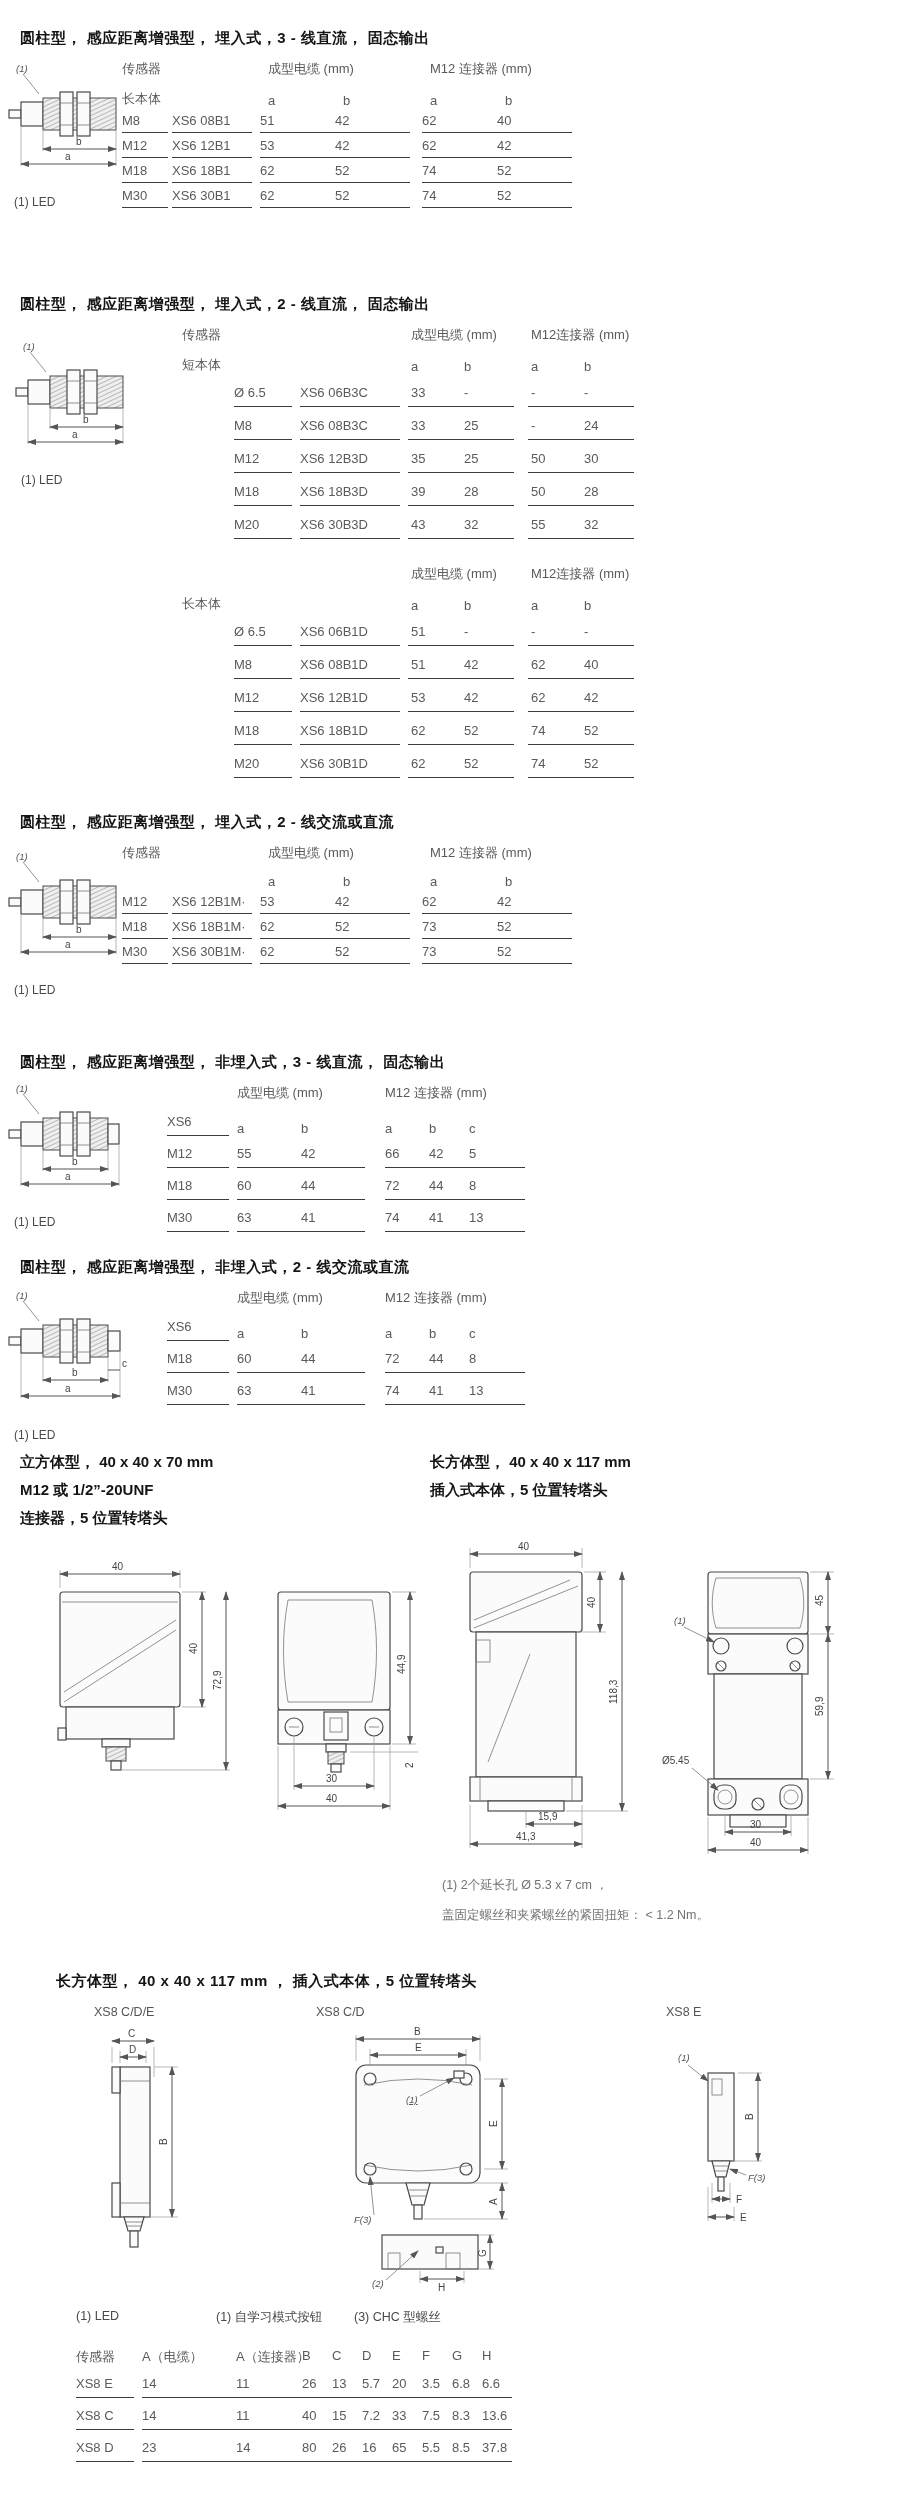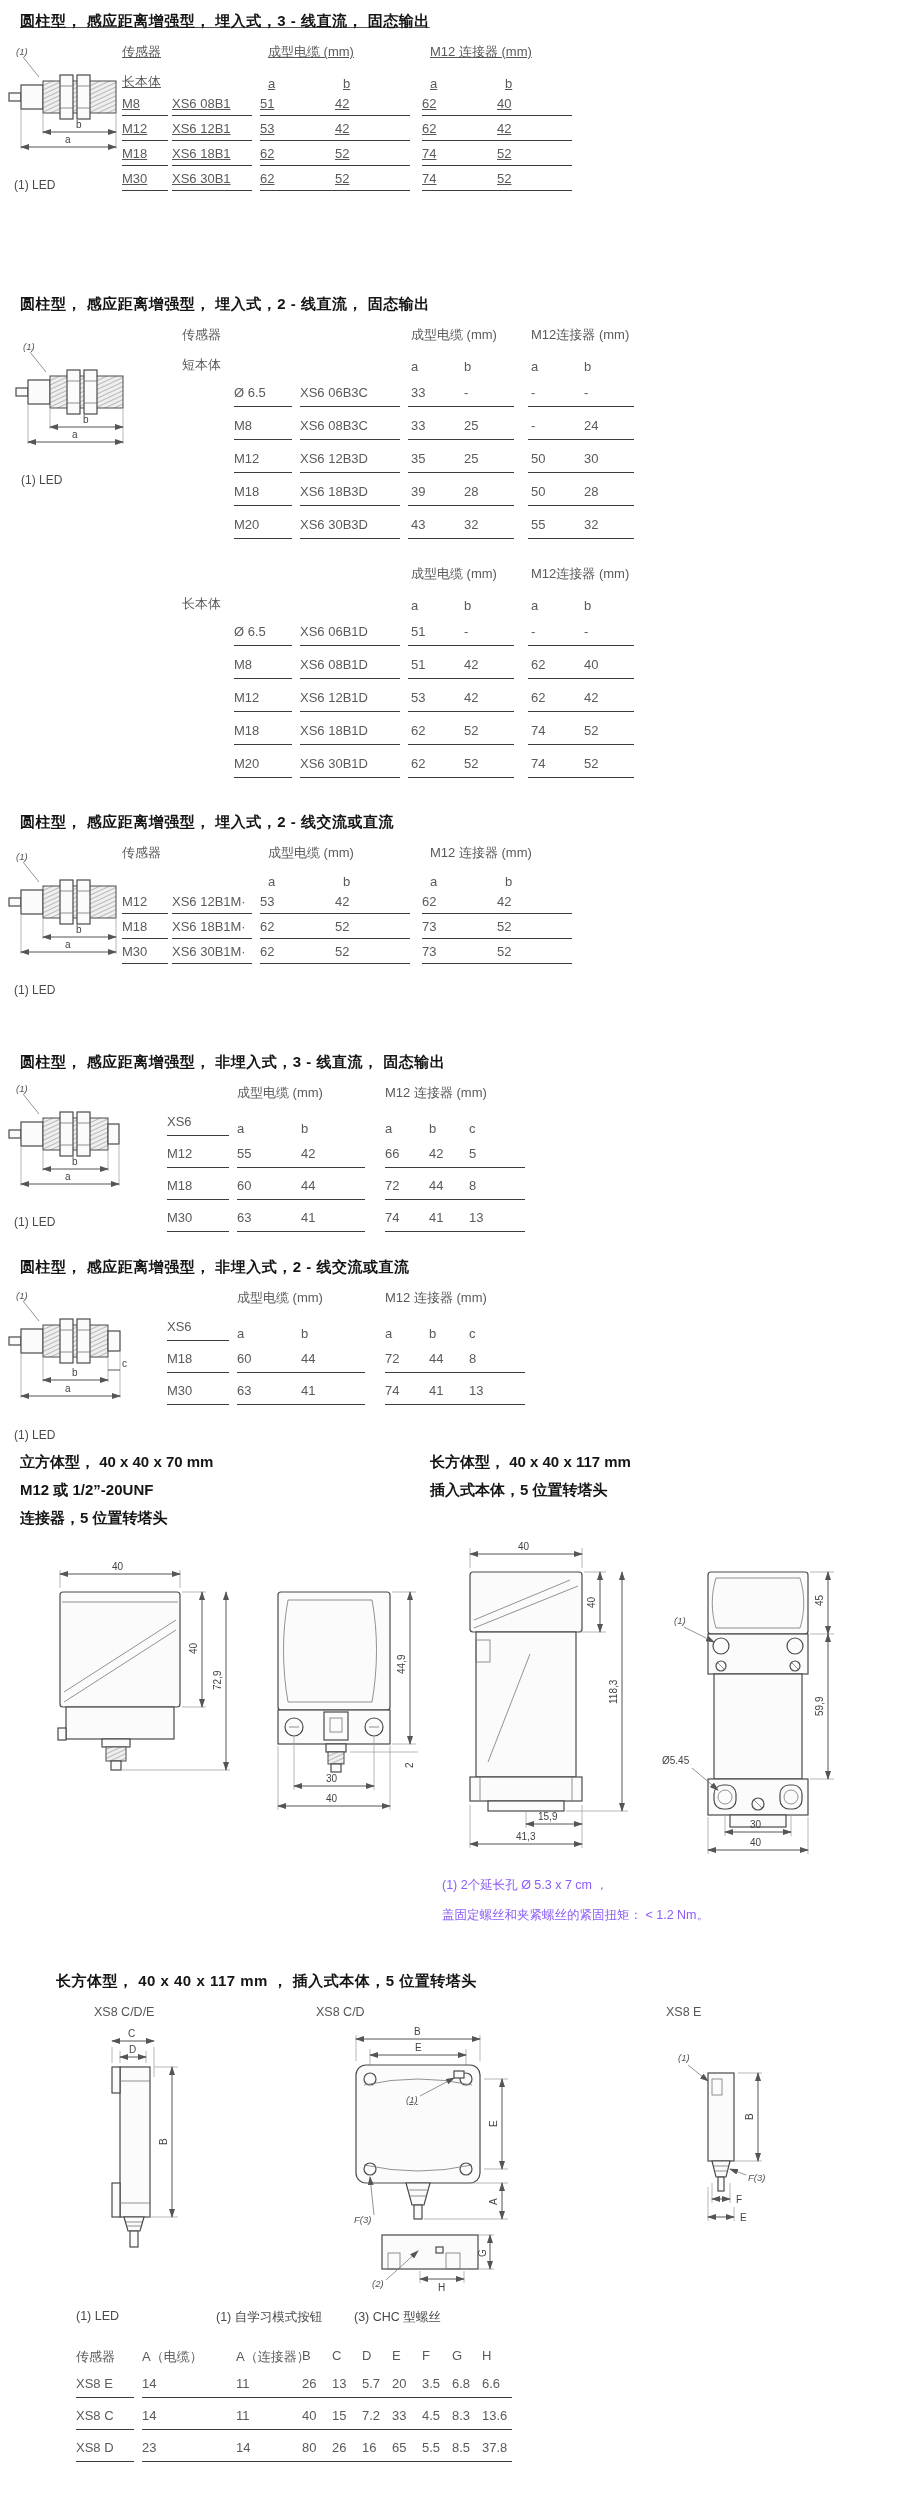--- a/index.html
+++ b/index.html
@@ -56,21 +56,21 @@
   .tb7 .g9 span:nth-child(1){width:94px;}
   .tb7 .g9 span:nth-child(2){width:66px;}
   .tb7 .g9 span:nth-child(n+3){width:30px;}
   .tb7 .trow{margin-top:10px;}
 
   
   .s6cols{display:flex;}
   .s6-left{width:430px;padding-left:20px;box-sizing:border-box;}
   .s6-right{width:450px;}
   .s6-title{font-size:15px;font-weight:bold;color:#151515;line-height:28px;margin:0;}
-  .s6-note{font-size:12.5px;color:#8b5cf6;line-height:30px;margin-left:12px;}
+  .s6-note{font-size:12.5px;color:#737373;line-height:30px;margin-left:12px;}
   .s7row{display:flex;margin-top:14px;}
   .s7lab{font-size:12.5px;color:#555;margin-bottom:6px;}
   .s7b1{margin-left:40px;width:190px;}
   .s7b2{width:280px;margin-left:50px;}
   .s7b3{width:220px;margin-left:70px;}
   .s7notes{display:flex;margin:16px 0 0 40px;font-size:12.5px;color:#4a4a4a;}
   .s7notes .n1{width:140px;}
   .s7notes .n2{width:138px;}
 
   
@@ -95,21 +95,21 @@
       </marker>
     <pattern id="thr" width="4" height="6" patternUnits="userSpaceOnUse" patternTransform="rotate(65)">
       <rect width="4" height="6" fill="#efefef"></rect>
         <line x1="0" y1="0" x2="0" y2="6" stroke="#8a8a8a" stroke-width="1.1"></line>
     </pattern>
   </defs>
 </svg>
 
 <div class="page">
 
-  <div class="sec" style="top:12px;text-decoration:underline;">
+  <div class="sec" style="top:29px;">
     <h2 class="sec-title">圆柱型， 感应距离增强型， 埋入式，3 - 线直流， 固态输出</h2>
     <div class="diag-abs" style="left:8px;top:32px;">
       <svg class="dsvg" width="120" height="118" viewBox="0 0 120 118">
         <text x="8" y="11" class="co">(1)</text>
         <line x1="15" y1="13" x2="31" y2="33" class="thin"></line>
         <rect x="1" y="49" width="12" height="8" class="ol"></rect>
         <rect x="13" y="41" width="22" height="24" class="ol"></rect>
         <rect x="35" y="37" width="73" height="32" fill="url(#thr)" stroke="#4a4a4a"></rect>
         <rect x="52" y="31" width="13" height="44" class="ol"></rect>
         <line x1="52" y1="42" x2="65" y2="42" class="thin"></line>
@@ -938,21 +938,21 @@
         </div>
         <div class="trow">
           <span class="cl c-size">XS8 C</span>
           <div class="grp g9">
             <span class="">14</span>
             <span class="">11</span>
             <span class="">40</span>
             <span class="">15</span>
             <span class="">7.2</span>
             <span class="">33</span>
-            <span class="">4.5</span>
+            <span class="">7.5</span>
             <span class="">8.3</span>
             <span class="">13.6</span>
           </div>
         </div>
         <div class="trow">
           <span class="cl c-size">XS8 D</span>
           <div class="grp g9">
             <span class="">23</span>
             <span class="">14</span>
             <span class="">80</span>

